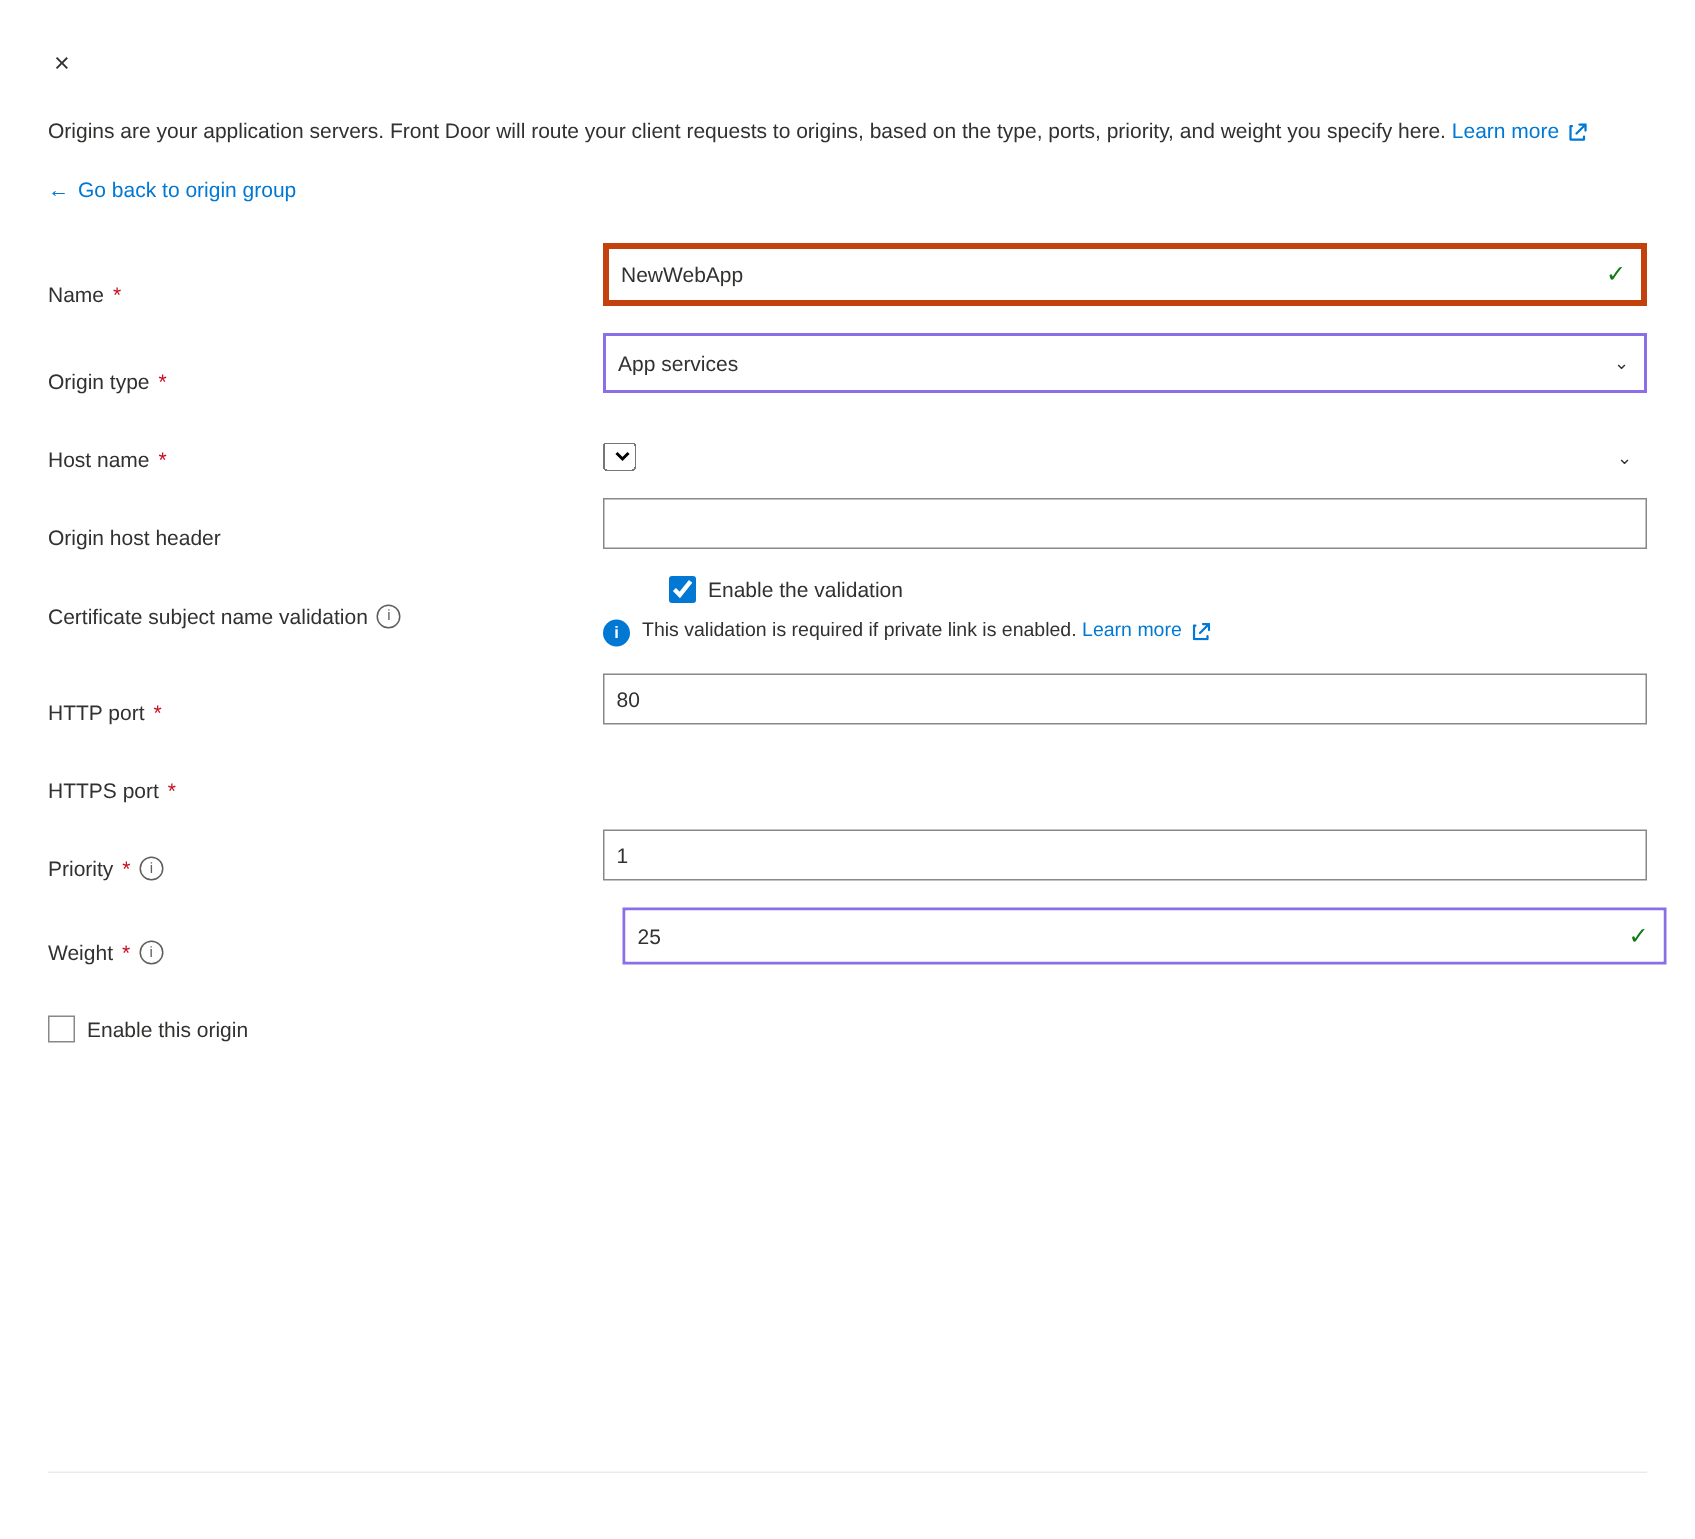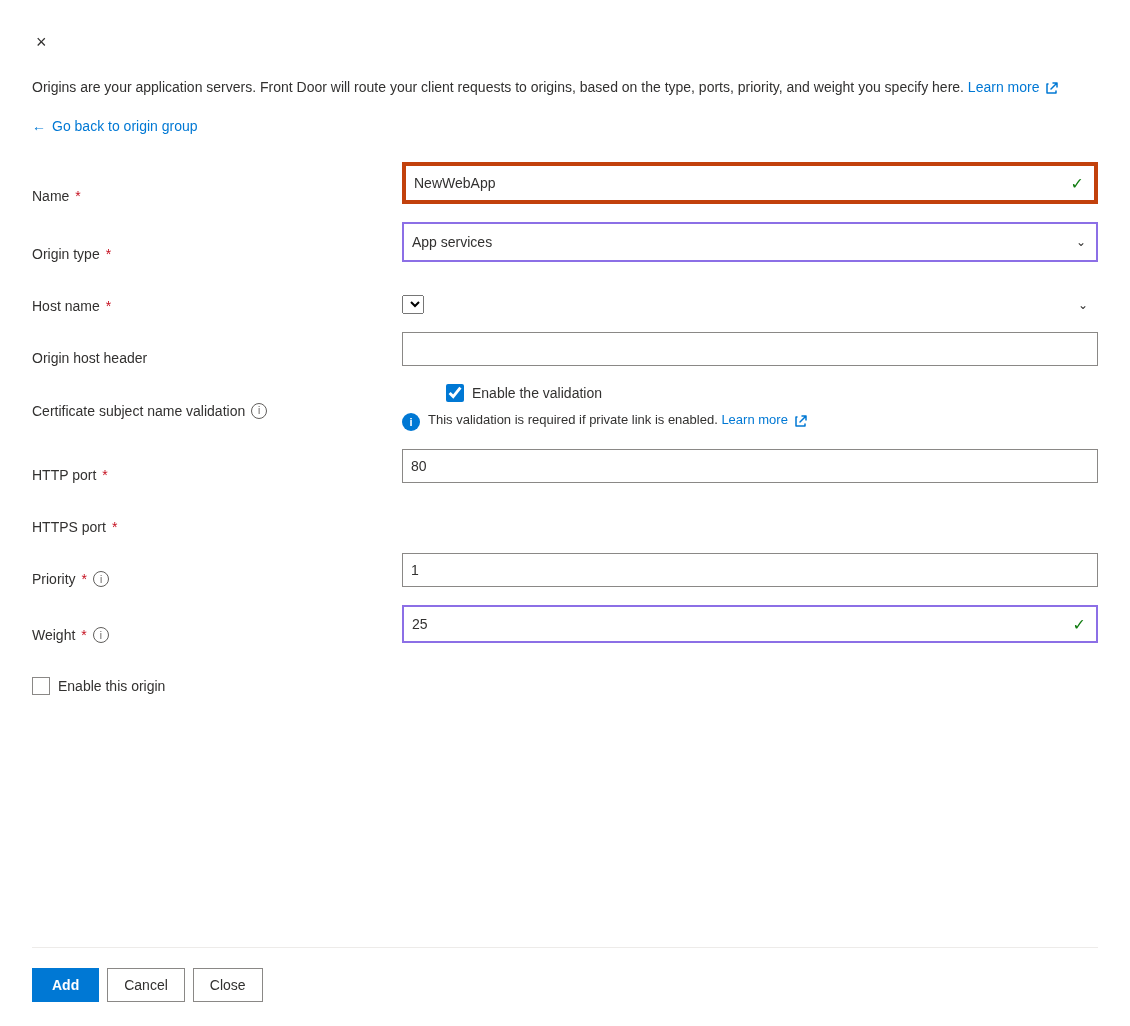--- a/index.html
+++ b/index.html
@@ -174,20 +174,21 @@
       top: 50%;
       transform: translateY(-50%);
       pointer-events: none;
       color: #323130;
       font-size: 12px;
     }
     .weight-wrapper {
       position: relative;
       width: 100%;
       border: 2px solid #8c6fe6;
+      margin-left: 13px;
     }
     .weight-wrapper input {
       width: 100%;
       height: 34px;
       border: none;
       padding: 0 32px 0 8px;
       font-size: 14px;
       color: #323130;
       outline: none;
     }
@@ -451,18 +452,13 @@
         <div class="status-checkbox-wrapper">
           <div class="unchecked-box"></div>
           <label class="checkbox-label">Enable this origin</label>
         </div>
       </div>
     </div>
 
   </div>
 
   <hr class="divider">
-  <div class="footer-buttons">
-    <button class="btn-add">Add</button>
-    <button class="btn-secondary">Cancel</button>
-    <button class="btn-secondary">Close</button>
-  </div>
 </div>
 
 </body></html>

